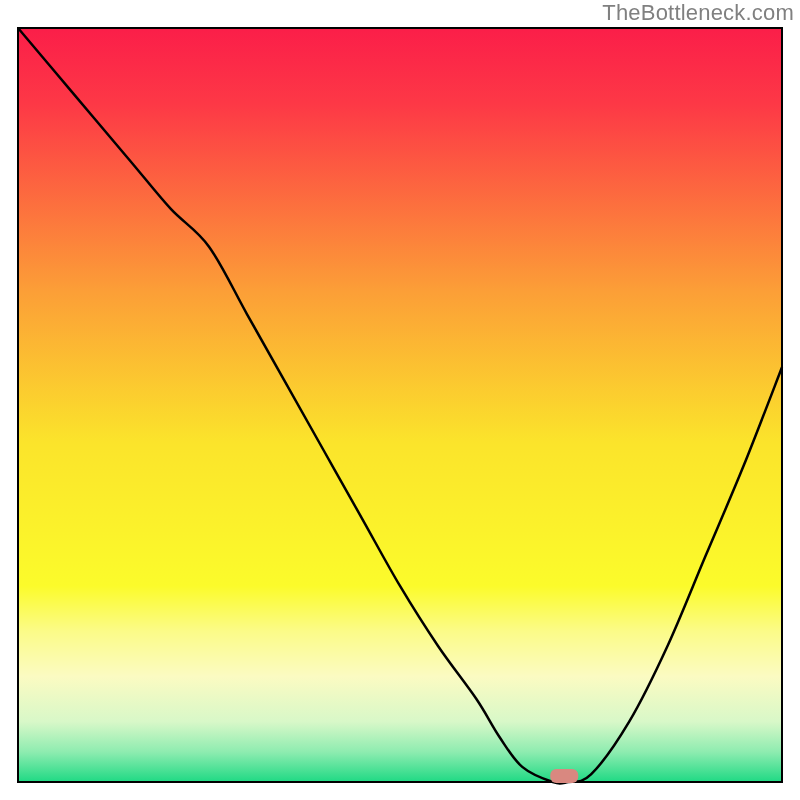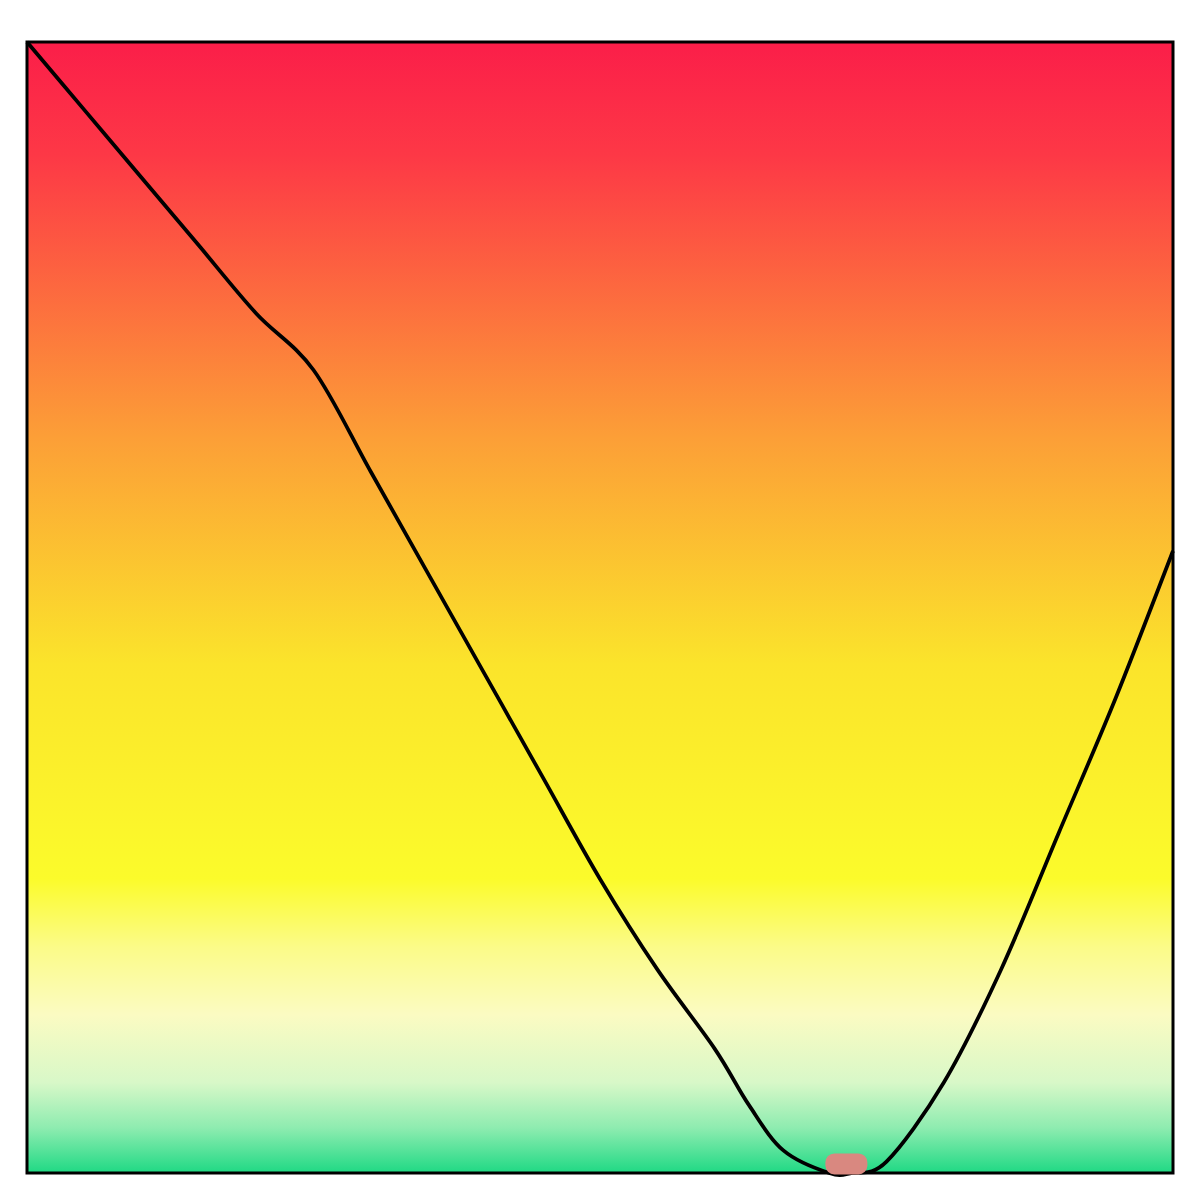--- a/index.html
+++ b/index.html
@@ -29,20 +29,21 @@
   svg.plot {
     position: absolute;
     left: 0;
     top: 0;
   }
 </style>
 </head>
 <body>
 
 <div class="container">
+  <div class="watermark">TheBottleneck.com</div>
 
   <svg class="plot" width="800" height="800" viewBox="0 0 800 800">
     <defs>
       <linearGradient id="bg-grad" x1="0" y1="0" x2="0" y2="1">
           <stop offset="0%" stop-color="#fb1e49"></stop>
           <stop offset="10%" stop-color="#fd3846"></stop>
           <stop offset="35%" stop-color="#fc9f37"></stop>
           <stop offset="55.00000000000001%" stop-color="#fbe42b"></stop>
           <stop offset="74%" stop-color="#fbfb2b"></stop>
           <stop offset="80%" stop-color="#fbfb88"></stop>

